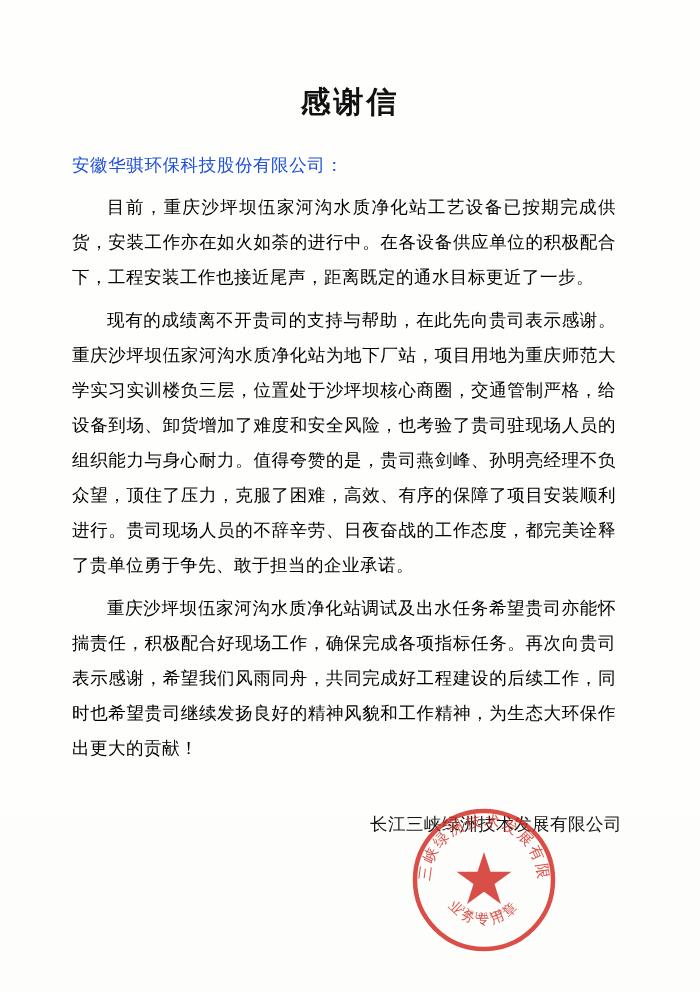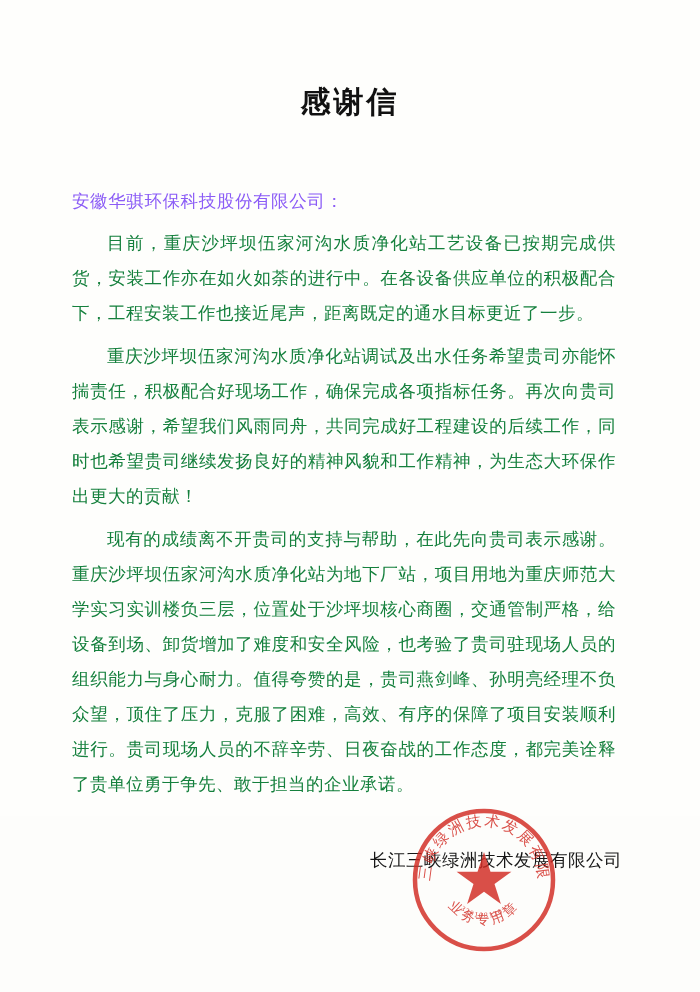--- a/index.html
+++ b/index.html
@@ -27,35 +27,35 @@
     text-align: center;
     font-size: 30px;
     font-weight: bold;
     letter-spacing: 3px;
     margin: 0;
     padding-top: 82px;
     color: #111;
     font-family: "Liberation Serif", "DejaVu Serif", serif;
   }
   .salutation {
-    margin-top: 62px;
+    margin-top: 26px;
     font-size: 17.5px;
     line-height: 1.9;
     letter-spacing: 0.6px;
-    color: #8b5cf6;
+    color: #1d4ed8;
   }
   .body-para {
     font-size: 17.5px;
     line-height: 2.0;
     letter-spacing: 0.5px;
     text-align: justify;
     text-justify: inter-ideograph;
     text-indent: 2em;
     margin: 8px 12px 0 0;
-    color: #15803d;
+    color: #000000;
   }
   .signature-block {
     margin-top: 40px;
     text-align: right;
     font-size: 17.5px;
     line-height: 2.1;
     letter-spacing: 0.5px;
     color: #161616;
     position: relative;
     z-index: 1;
@@ -86,22 +86,22 @@
 </head>
 <body>
 
 <div class="page">
 
   <h1 class="doc-title">感谢信</h1>
 
   <div class="salutation">安徽华骐环保科技股份有限公司：</div>
 
   <p class="body-para">目前，重庆沙坪坝伍家河沟水质净化站工艺设备已按期完成供货，安装工作亦在如火如荼的进行中。在各设备供应单位的积极配合下，工程安装工作也接近尾声，距离既定的通水目标更近了一步。</p>
+  <p class="body-para">现有的成绩离不开贵司的支持与帮助，在此先向贵司表示感谢。重庆沙坪坝伍家河沟水质净化站为地下厂站，项目用地为重庆师范大学实习实训楼负三层，位置处于沙坪坝核心商圈，交通管制严格，给设备到场、卸货增加了难度和安全风险，也考验了贵司驻现场人员的组织能力与身心耐力。值得夸赞的是，贵司燕剑峰、孙明亮经理不负众望，顶住了压力，克服了困难，高效、有序的保障了项目安装顺利进行。贵司现场人员的不辞辛劳、日夜奋战的工作态度，都完美诠释了贵单位勇于争先、敢于担当的企业承诺。</p>
   <p class="body-para">重庆沙坪坝伍家河沟水质净化站调试及出水任务希望贵司亦能怀揣责任，积极配合好现场工作，确保完成各项指标任务。再次向贵司表示感谢，希望我们风雨同舟，共同完成好工程建设的后续工作，同时也希望贵司继续发扬良好的精神风貌和工作精神，为生态大环保作出更大的贡献！</p>
-  <p class="body-para">现有的成绩离不开贵司的支持与帮助，在此先向贵司表示感谢。重庆沙坪坝伍家河沟水质净化站为地下厂站，项目用地为重庆师范大学实习实训楼负三层，位置处于沙坪坝核心商圈，交通管制严格，给设备到场、卸货增加了难度和安全风险，也考验了贵司驻现场人员的组织能力与身心耐力。值得夸赞的是，贵司燕剑峰、孙明亮经理不负众望，顶住了压力，克服了困难，高效、有序的保障了项目安装顺利进行。贵司现场人员的不辞辛劳、日夜奋战的工作态度，都完美诠释了贵单位勇于争先、敢于担当的企业承诺。</p>
 
   <div class="signature-block">
     <span class="sig-line">长江三峡绿洲技术发展有限公司</span>
   </div>
 
   <div class="seal">
     <svg width="148" height="148" viewBox="0 0 148 148" xmlns="http://www.w3.org/2000/svg">
       <defs>
         <path id="sealTopArc" d="M 20,74 A 54,54 0 0 1 128,74"></path>
         <path id="sealBottomArc" d="M 30,74 A 44,44 0 0 0 118,74"></path>

